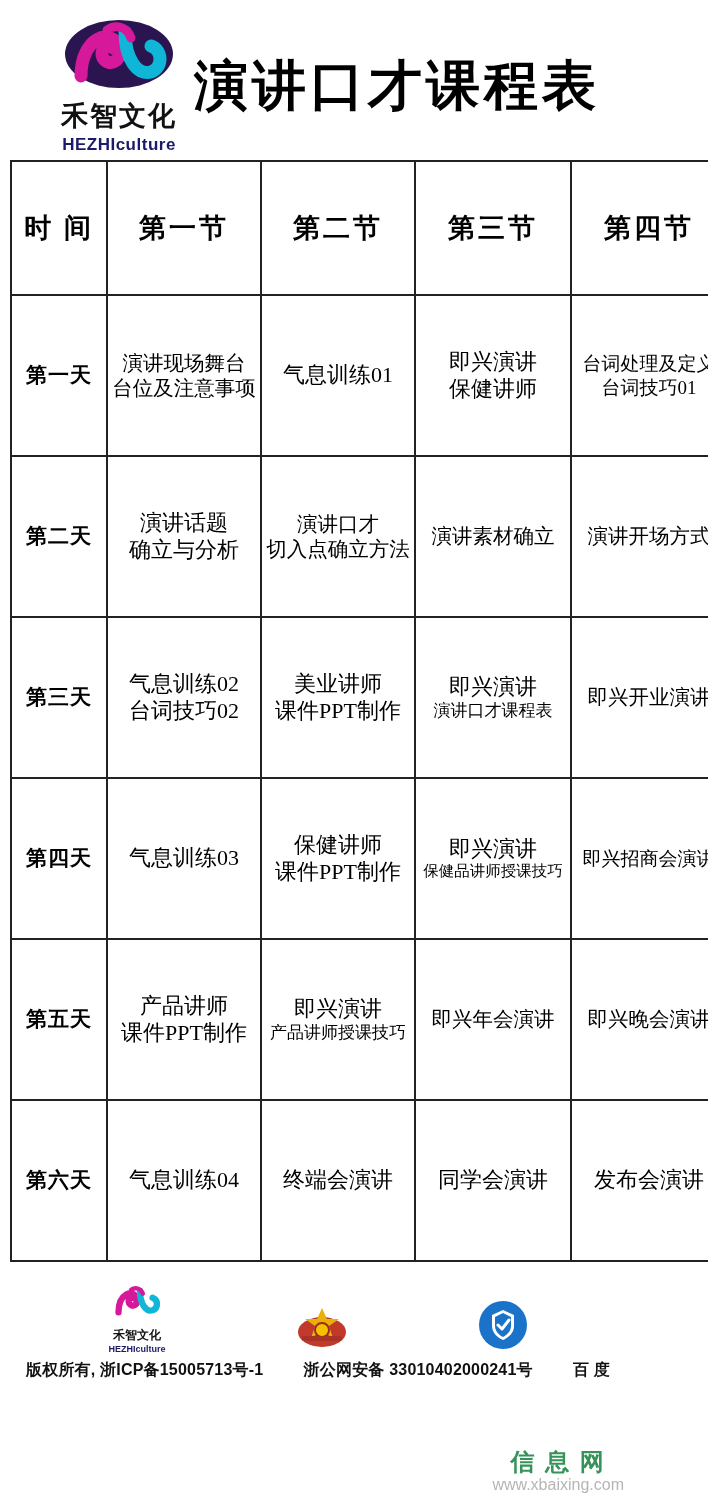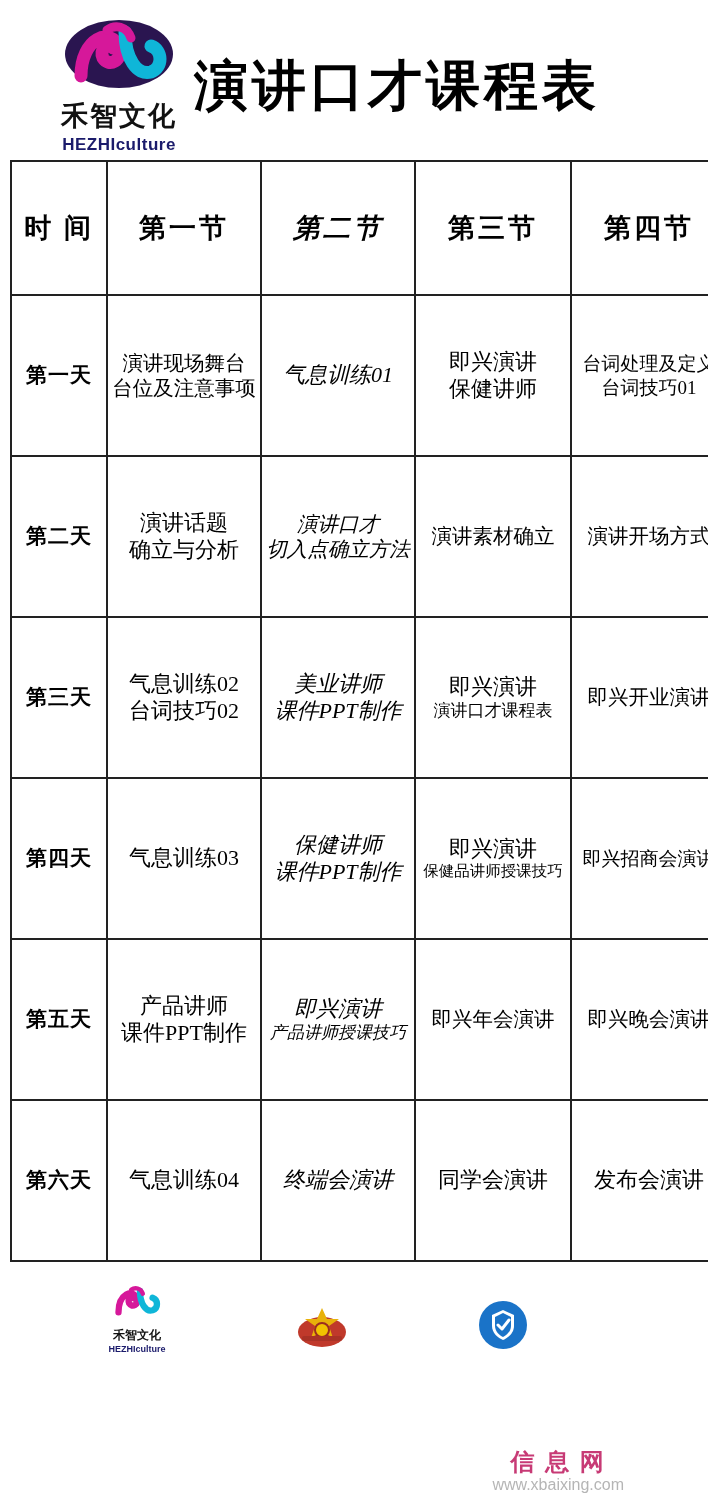--- a/index.html
+++ b/index.html
@@ -94,21 +94,21 @@
     height: 155px;
   }
   td.daycell {
     width: 88px;
     font-size: 21px;
     font-weight: bold;
     letter-spacing: 1px;
   }
   th.col-time { width: 88px; }
   th.col1, td.c1 { width: 146px; }
-  th.col2, td.c2 { width: 146px; font-style: italic; }
+  th.col2, td.c2 { width: 146px; }
   th.col3, td.c3 { width: 148px; }
   th.col4, td.c4 { width: 148px; }
 
   .cell-line {
     display: block;
     white-space: nowrap;
   }
   .s23 { font-size: 22px; }
   .s21 { font-size: 20.5px; }
   .s19 { font-size: 19px; }
@@ -162,21 +162,21 @@
     bottom: 6px;
     text-align: center;
     color: #9aa0a6;
     opacity: 0.85;
     font-family: "Liberation Sans", sans-serif;
   }
   .wm .wm-cn {
     font-size: 24px;
     font-weight: bold;
     letter-spacing: 2px;
-    color: #be185d;
+    color: #15803d;
   }
   .wm .wm-url {
     font-size: 16px;
     color: #a9a9a9;
     margin-top: -2px;
   }
 </style>
 </head>
 <body>
 
@@ -355,20 +355,25 @@
             <circle cx="25" cy="25" r="24" fill="#1a73c8"></circle>
             <path d="M25 10 L36 15 V26 C36 33, 30 38, 25 40 C20 38, 14 33, 14 26 V15 Z" fill="#ffffff"></path>
             <path d="M25 13 L33 17 V26 C33 31, 29 35, 25 37 C21 35, 17 31, 17 26 V17 Z" fill="#1a73c8"></path>
             <path d="M20 25 L24 29 L31 20" fill="none" stroke="#ffffff" stroke-width="3" stroke-linecap="round" stroke-linejoin="round"></path>
           </svg>
         </span>
       </div>
 
     </div>
 
+    <div class="footer-text">
+      <span>版权所有, 浙ICP备15005713号-1</span>
+      <span>浙公网安备 33010402000241号</span>
+      <span>百 度</span>
+    </div>
   </div>
 
   <div class="wm">
     <div class="wm-cn">信 息 网</div>
     <div class="wm-url">www.xbaixing.com</div>
   </div>
 
 </div>
 
 </body></html>

